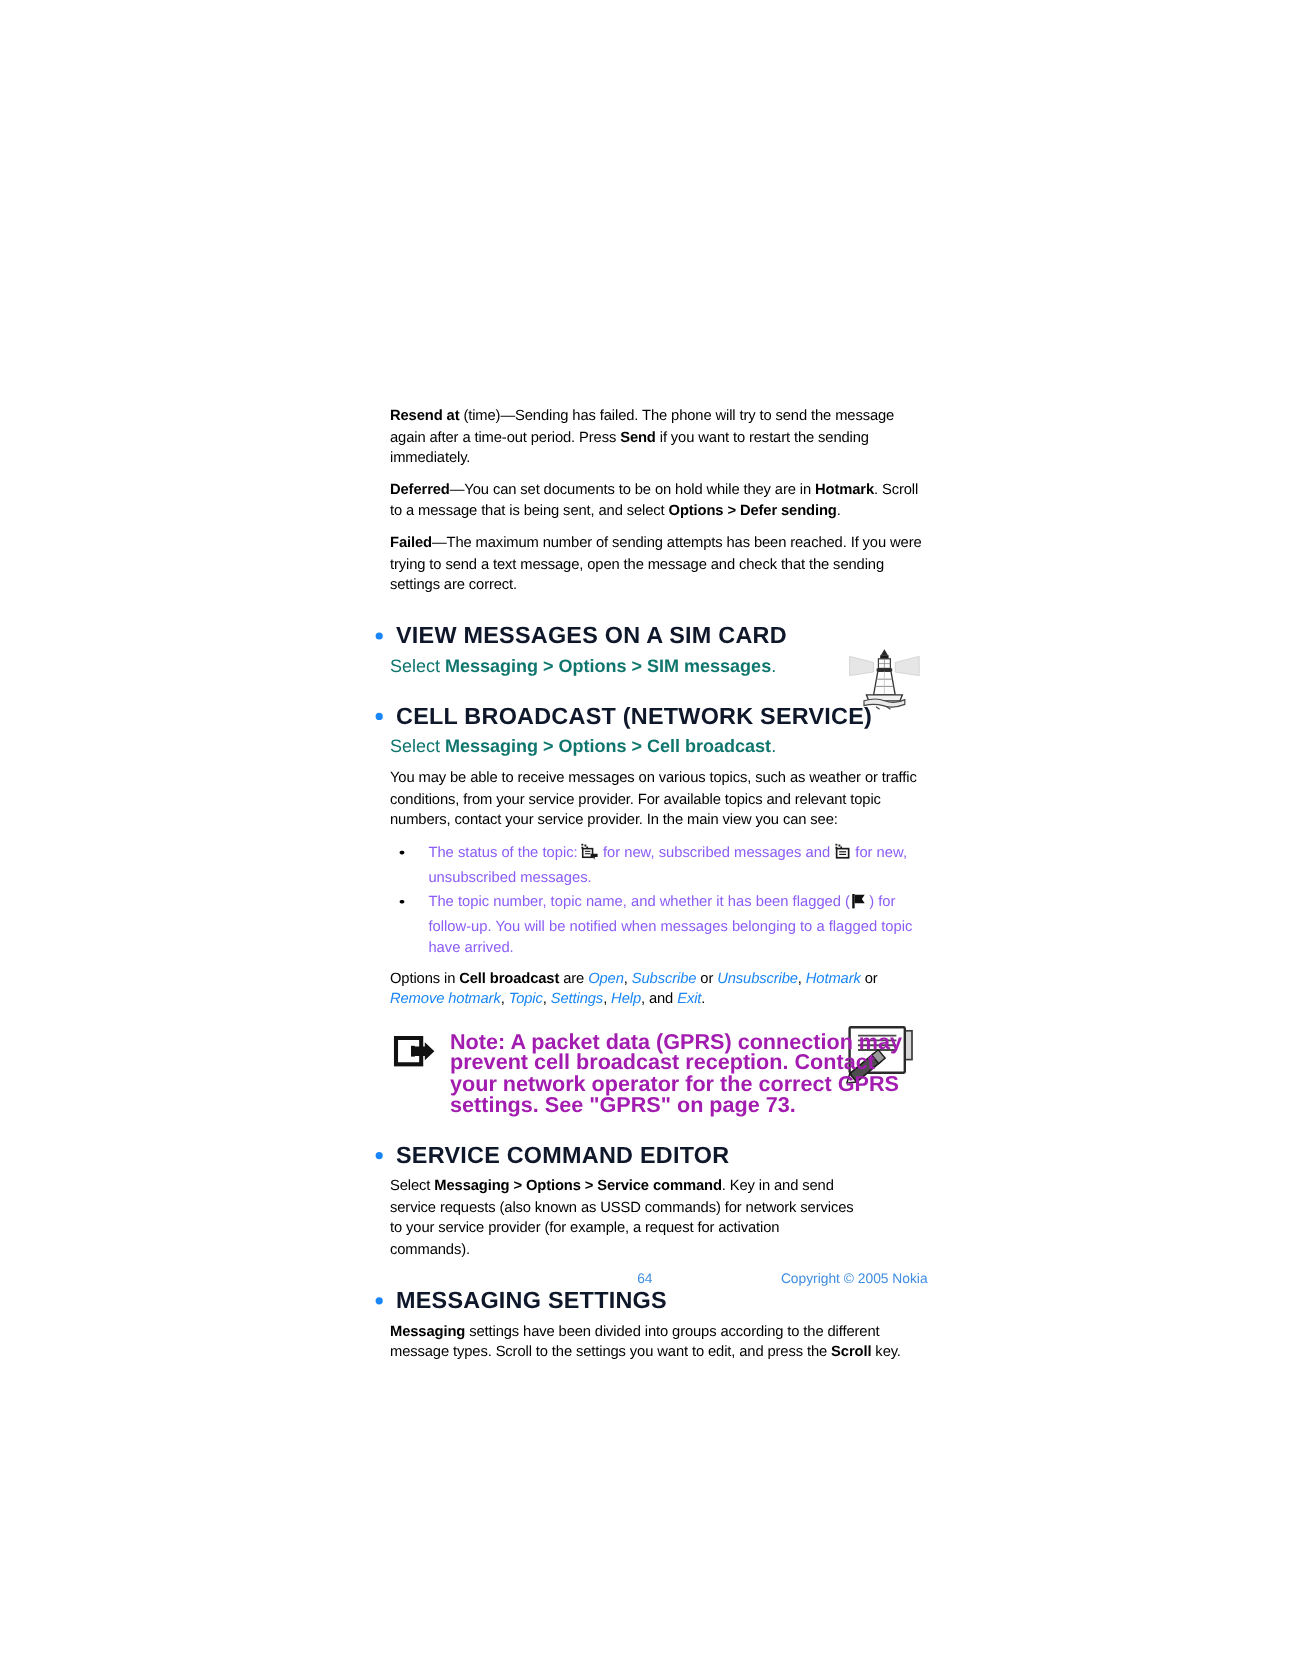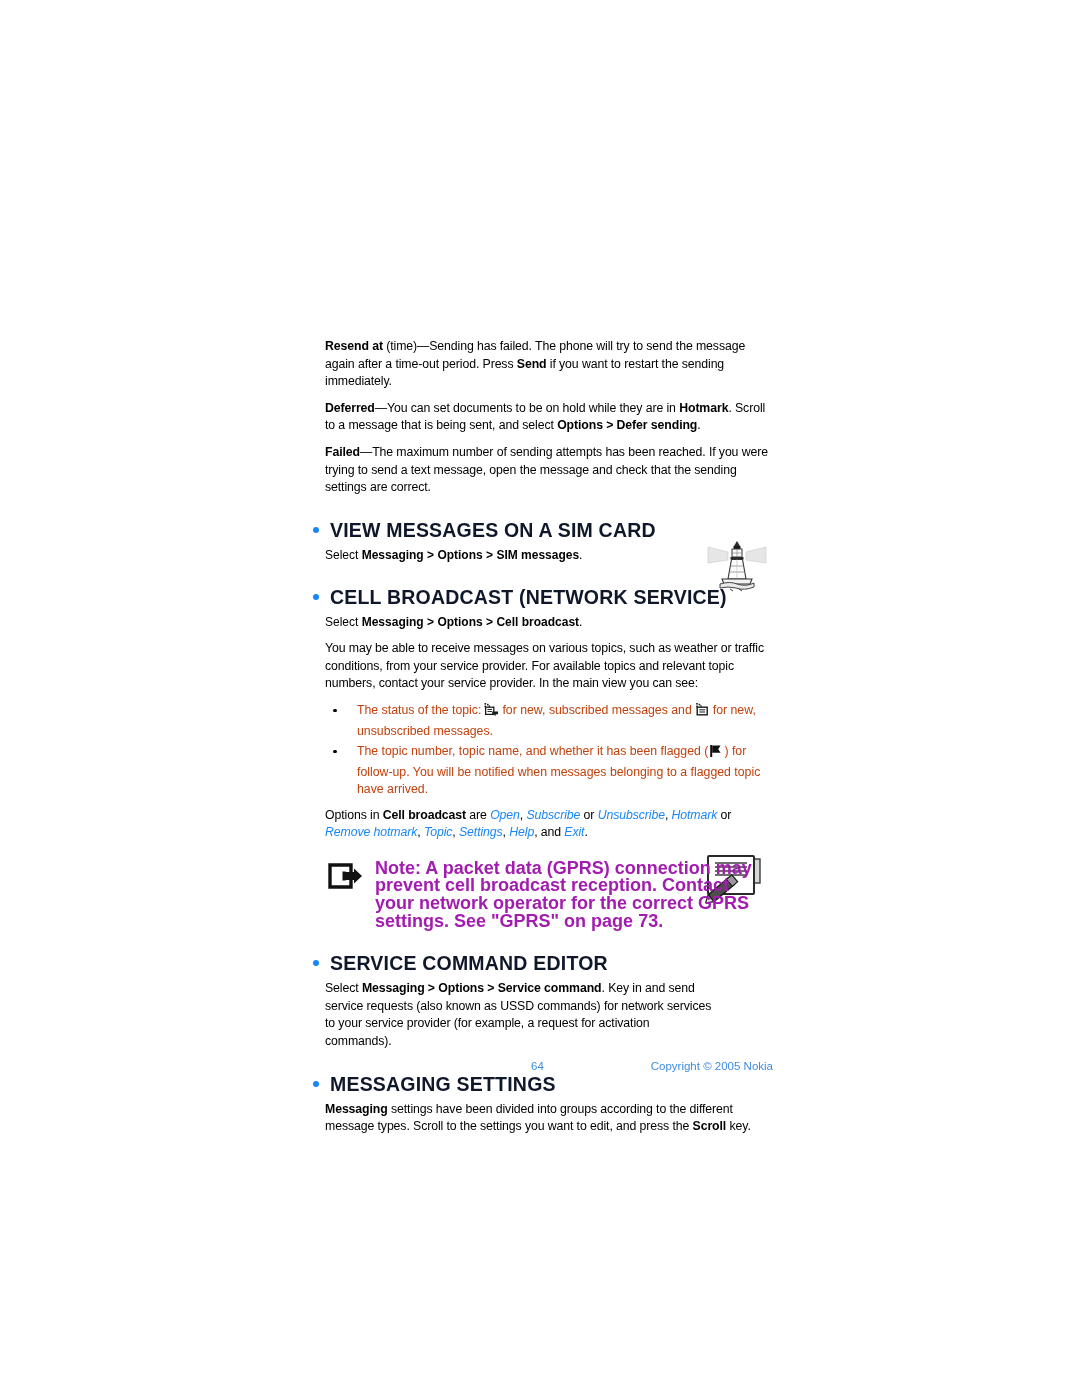--- a/index.html
+++ b/index.html
@@ -49,35 +49,35 @@
     left: 1px;
     top: 8px;
     width: 6px;
     height: 6px;
     border-radius: 50%;
     background: #1a86f5;
   }
 
   
   .selectline {
-    font-size: 12px;
-    line-height: 17.6px;
-    color: #000000;
+    font-size: 15px;
+    line-height: 17.6px;
+    color: #0f766e;
     margin: 0 0 8px 0;
   }
   .selectline b { font-weight: bold; }
 
   
   .blist { margin: 3px 0 8px 0; }
   .blist .bitem {
     position: relative;
     padding-left: 32px;
     font-size: 12.3px;
     line-height: 17.6px;
-    color: #c2410c;
+    color: #8b5cf6;
     margin-bottom: 2px;
   }
   .blist .bdot {
     position: absolute;
     left: 8px;
     top: 7px;
     width: 3.5px;
     height: 3.5px;
     background: #000;
     border-radius: 50%;

